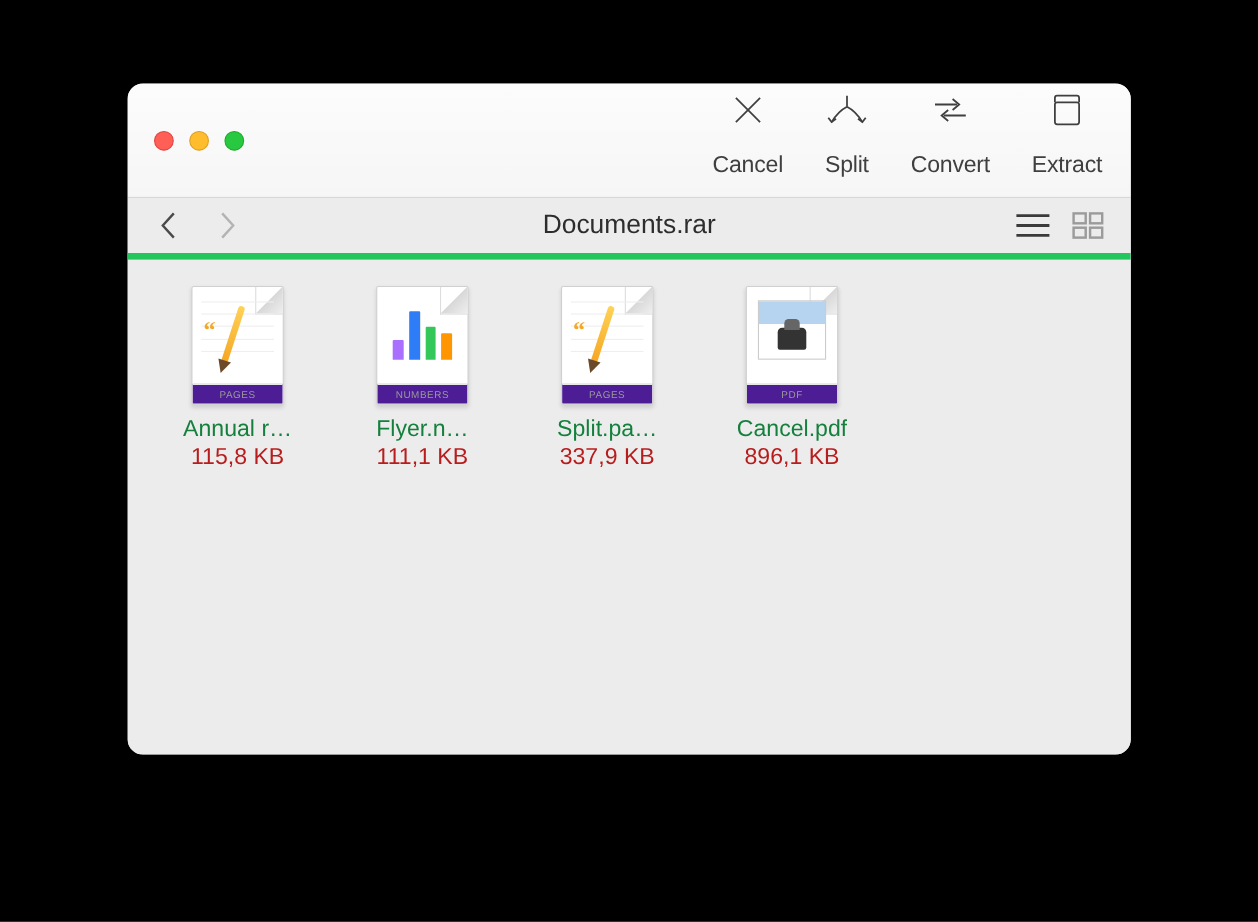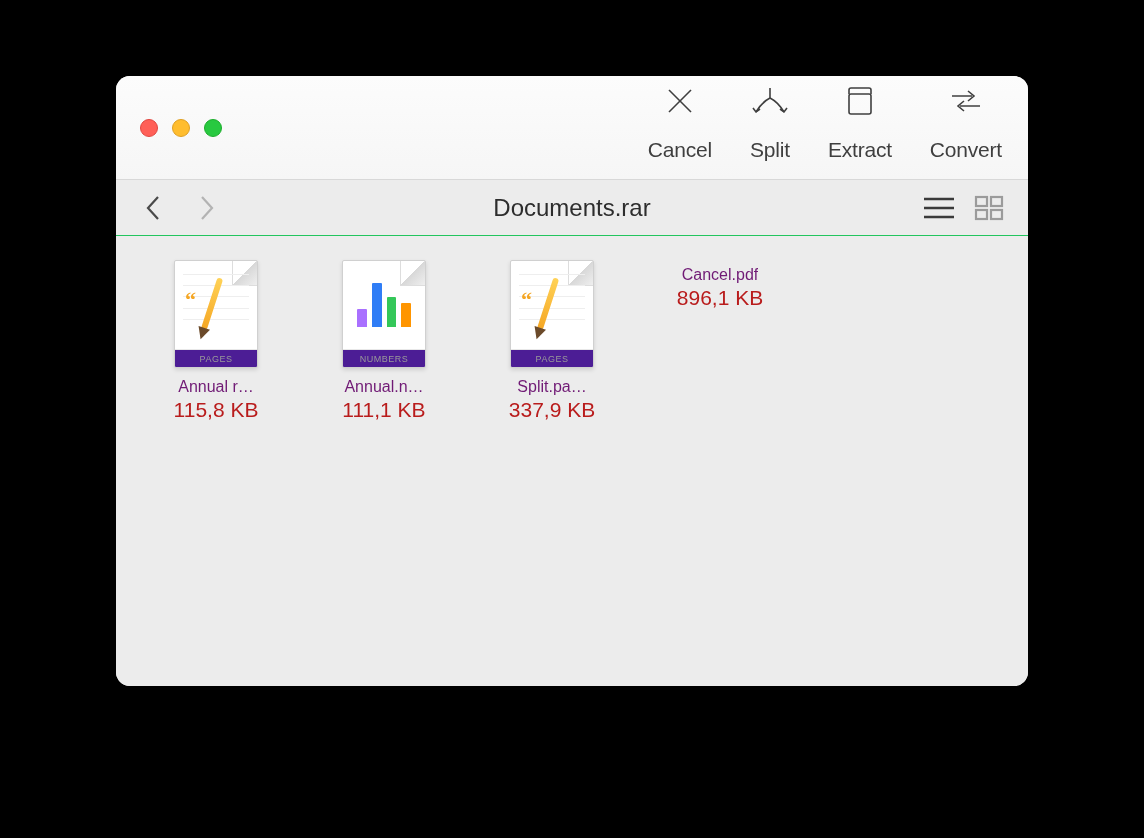--- a/index.html
+++ b/index.html
@@ -67,21 +67,21 @@
       letter-spacing: -0.2px;
     }
 
     .navbar {
       height: 56px;
       background: #ececec;
       display: flex;
       align-items: center;
       padding: 0 24px;
       position: relative;
-      border-bottom: 1px solid #22c55e;
+      border-bottom: 6px solid #22c55e;
     }
     .nav-arrows {
       display: flex;
       gap: 24px;
       align-items: center;
     }
     .nav-arrow {
       width: 28px; height: 28px;
       display: flex; align-items: center; justify-content: center;
       cursor: pointer;
@@ -205,22 +205,22 @@
       width: 26px; height: 20px;
       background: #333; border-radius: 4px 4px 2px 2px;
     }
     .pdf-ink::before {
       content:''; position:absolute; top:-8px; left:6px;
       width:14px; height:10px;
       background:#666; border-radius: 4px 4px 0 0;
     }
     .file-name {
       margin-top: 8px;
-      font-size: 16px;
-      color: #701a75;
+      font-size: 21px;
+      color: #15803d;
       max-width: 150px;
       white-space: nowrap;
       overflow: hidden;
       text-overflow: ellipsis;
     }
     .file-size {
       font-size: 21px;
       color: #b91c1c;
       margin-top: 2px;
     }
@@ -257,38 +257,38 @@
             <path d="M20 14 Q28 18 34 28"></path>
             <path d="M3 24 L6 28 L10 25"></path>
             <path d="M37 24 L34 28 L30 25"></path>
           </svg>
         </span>
         <span class="tool-label">Split</span>
       </div>
 
       <div class="tool-btn">
         <span>
-          <svg width="34" height="34" viewBox="0 0 34 34" fill="none" stroke-width="1.6">
-            <rect x="6" y="10" width="22" height="20" rx="2"></rect>
-            <path d="M6 10 L6 6 Q6 4 8 4 L26 4 Q28 4 28 6 L28 10"></path>
-          </svg>
-        </span>
-        <span class="tool-label">Extract</span>
-      </div>
-
-      <div class="tool-btn">
-        <span>
           <svg width="40" height="34" viewBox="0 0 40 34" fill="none" stroke-width="1.6">
             <path d="M6 12 L26 12"></path>
             <path d="M22 7 L28 12 L22 17"></path>
             <path d="M34 22 L14 22"></path>
             <path d="M18 17 L12 22 L18 27"></path>
           </svg>
         </span>
         <span class="tool-label">Convert</span>
+      </div>
+
+      <div class="tool-btn">
+        <span>
+          <svg width="34" height="34" viewBox="0 0 34 34" fill="none" stroke-width="1.6">
+            <rect x="6" y="10" width="22" height="20" rx="2"></rect>
+            <path d="M6 10 L6 6 Q6 4 8 4 L26 4 Q28 4 28 6 L28 10"></path>
+          </svg>
+        </span>
+        <span class="tool-label">Extract</span>
       </div>
 
     </div>
   </div>
 
   <div class="navbar">
     <div class="nav-arrows">
       <div class="nav-arrow">
         <svg width="20" height="28" viewBox="0 0 20 28" fill="none" stroke="#4a4a4a" stroke-width="2.2">
           <path d="M14 3 L4 14 L14 25"></path>
@@ -354,21 +354,21 @@
             <div class="numbers-bars">
               <div class="nb1"></div>
                 <div class="nb2"></div>
                 <div class="nb3"></div>
                 <div class="nb4"></div>
             </div>
           </div>
           <div class="doc-footer">NUMBERS</div>
         </div>
       </div>
-      <div class="file-name">Annual.n…</div>
+      <div class="file-name">Flyer.n…</div>
       <div class="file-size">111,1 KB</div>
     </div>
 
     <div class="file-item">
       <div class="file-icon-wrap">
         <div class="doc-page">
           <div class="doc-fold"></div>
           <div class="doc-body">
             <div class="pages-lines">
                 <div></div>
@@ -381,19 +381,30 @@
             <div class="pages-pen"></div>
           </div>
           <div class="doc-footer">PAGES</div>
         </div>
       </div>
       <div class="file-name">Split.pa…</div>
       <div class="file-size">337,9 KB</div>
     </div>
 
     <div class="file-item">
+      <div class="file-icon-wrap">
+        <div class="doc-page">
+          <div class="doc-fold"></div>
+          <div class="doc-body">
+            <div class="pdf-thumb">
+              <div class="pdf-ink"></div>
+            </div>
+          </div>
+          <div class="doc-footer">PDF</div>
+        </div>
+      </div>
       <div class="file-name">Cancel.pdf</div>
       <div class="file-size">896,1 KB</div>
     </div>
 
   </div>
 
 </div>
 
 </body></html>

